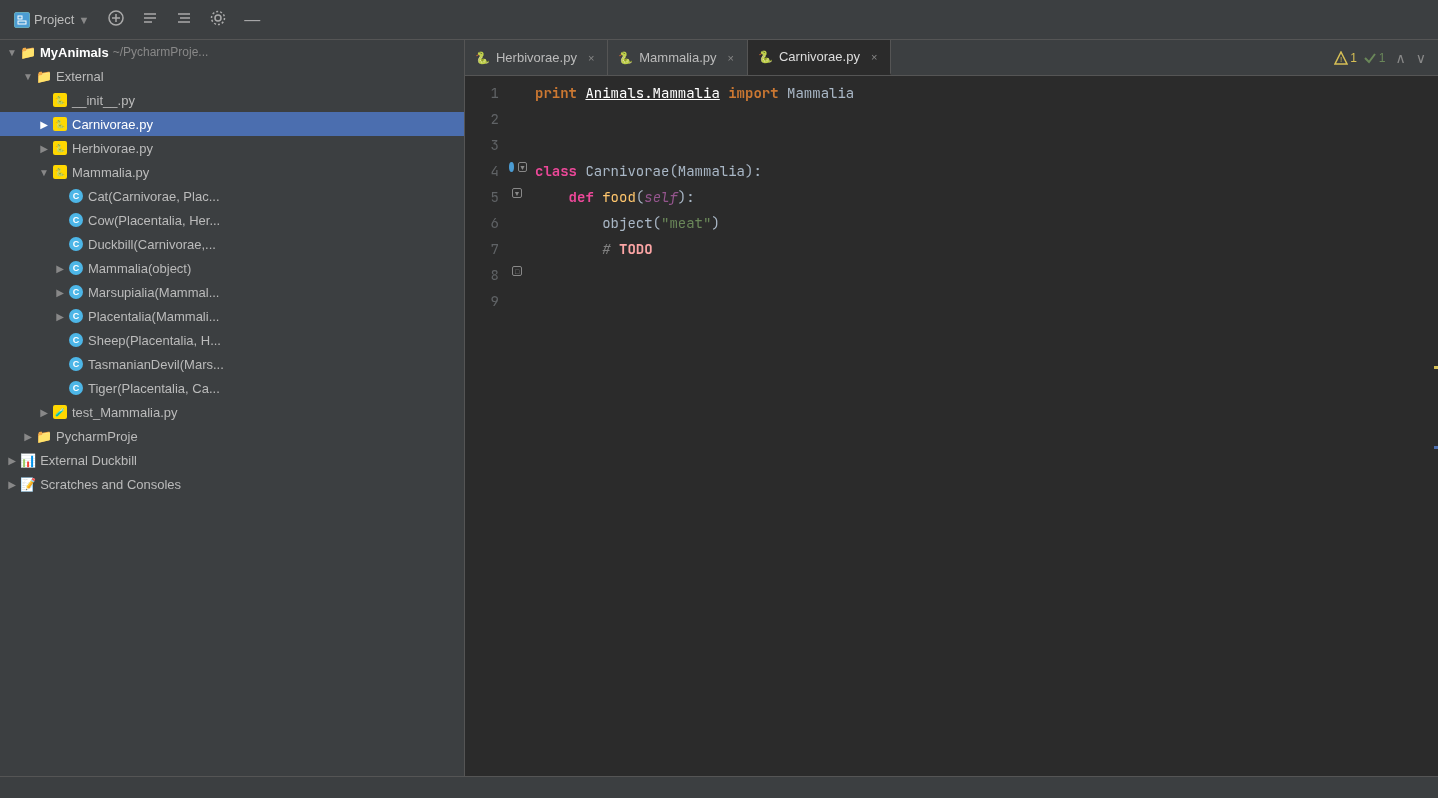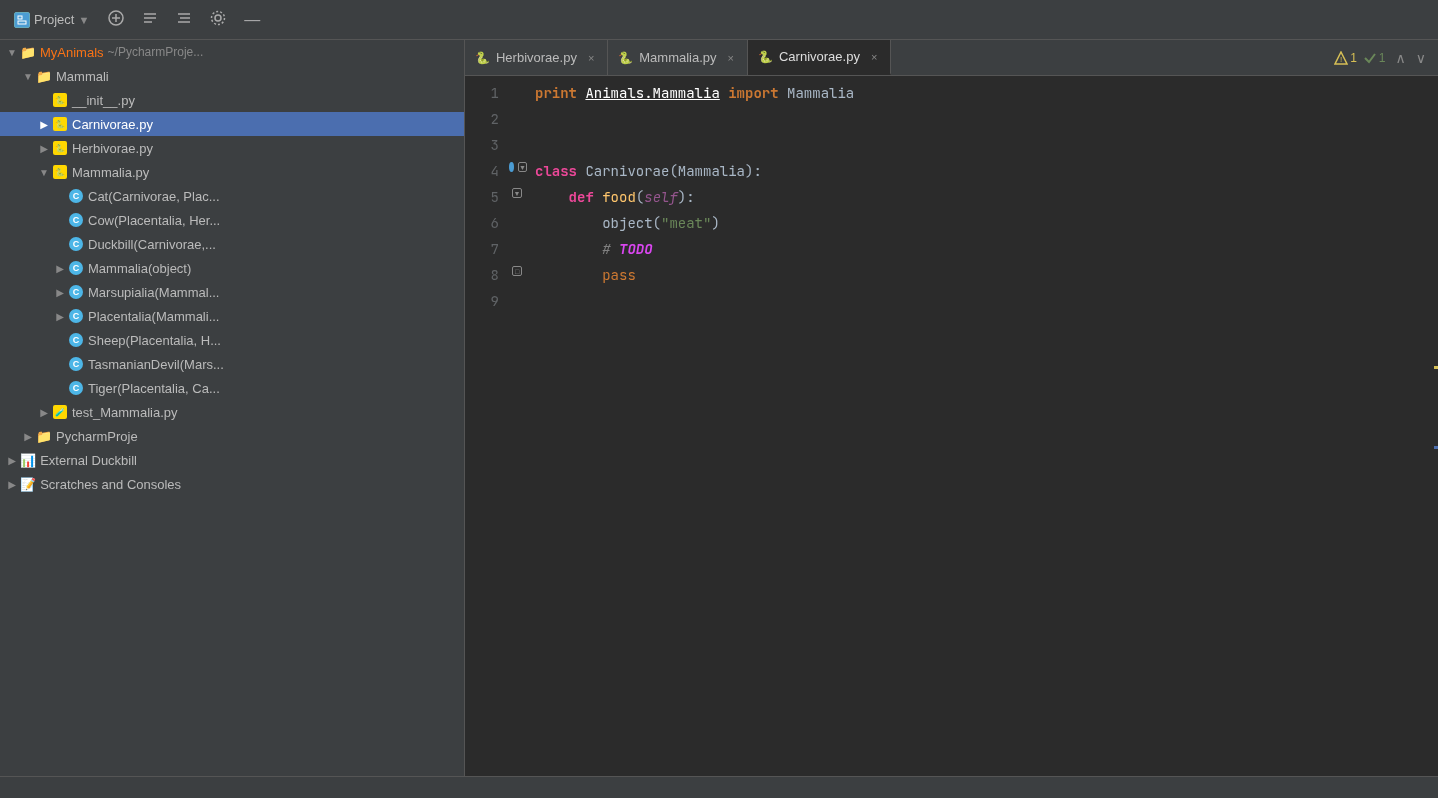--- a/index.html
+++ b/index.html
@@ -221,21 +221,21 @@
 
     
     .kw { color: #ec4899; font-weight: bold; }
     .kw-import { color: #cc7832; font-weight: bold; }
     .kw-from { color: #cc7832; font-weight: bold; }
     .class-name { color: #a9b7c6; }
     .func-name { color: #ffc66d; }
     .self-kw { color: #94558d; font-style: italic; }
     .string { color: #6a8759; }
     .comment { color: #808080; font-style: italic; }
-    .todo { color: #d946ef; font-style: italic; font-weight: bold; }
+    .todo { color: #fca5a5; font-weight: bold; }
     .module-name { color: #ffffff; text-decoration: underline; }
     .pass-kw { color: #cc7832; }
 
     
     .scroll-decorations {
       width: 14px;
       background: #2b2b2b;
       position: relative;
       flex-shrink: 0;
     }
@@ -343,28 +343,28 @@
   </div>
 </div>
 
 <div class="main-area">
 
   <div class="sidebar">
 
     <div class="tree-item indent-0">
       <span class="arrow">▼</span>
       <span class="folder-icon" style="color:#dcb67a; font-size:13px;">📁</span>
-      <span style="font-weight:normal; color:#f97316;">MyAnimals</span>
+      <span style="font-weight:bold; color:#ffffff;">MyAnimals</span>
       <span style="color:#888; font-size:12px; margin-left:4px;">~/PycharmProje...</span>
     </div>
 
     <div class="tree-item indent-1">
       <span class="arrow">▼</span>
       <span class="folder-icon" style="color:#dcb67a; font-size:13px;">📁</span>
-      <span>Mammali</span>
+      <span>External</span>
     </div>
 
     <div class="tree-item indent-2">
       <span class="arrow" style="width:16px;"></span>
       <span class="file-icon">
           <div class="py-icon">🐍</div>
         </span>
       <span>__init__.py</span>
     </div>
 
@@ -590,23 +590,20 @@
         </div>
 
         <div class="code-line">
           <span>        </span><span style="color:#a9b7c6;">object</span><span style="color:#a9b7c6;">(</span><span class="string">"meat"</span><span style="color:#a9b7c6;">)</span>
         </div>
 
         <div class="code-line">
           <span>        </span><span class="comment"># </span><span class="todo">TODO</span>
         </div>
 
-        <div class="code-line">
-          <span>        </span><span class="pass-kw">pass</span>
-        </div>
 
         <div class="code-line"></div>
       </div>
 
       <div class="scroll-decorations">
         <div class="scroll-mark yellow" style="top: 290px;"></div>
         <div class="scroll-mark blue" style="top: 370px;"></div>
       </div>
     </div>
 

